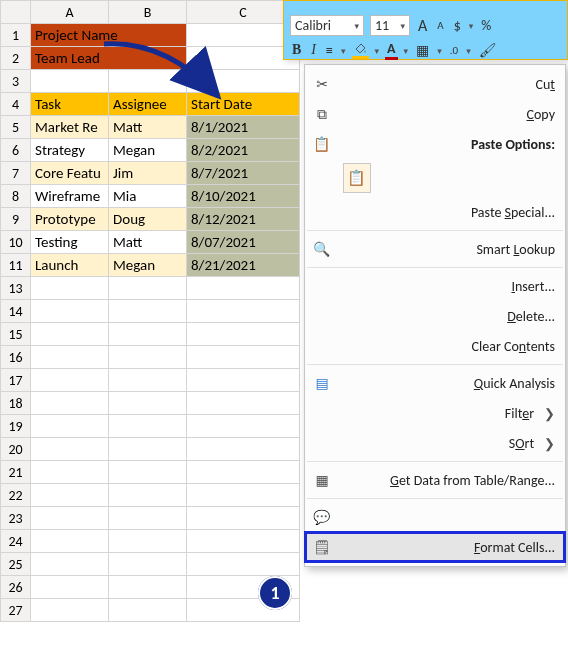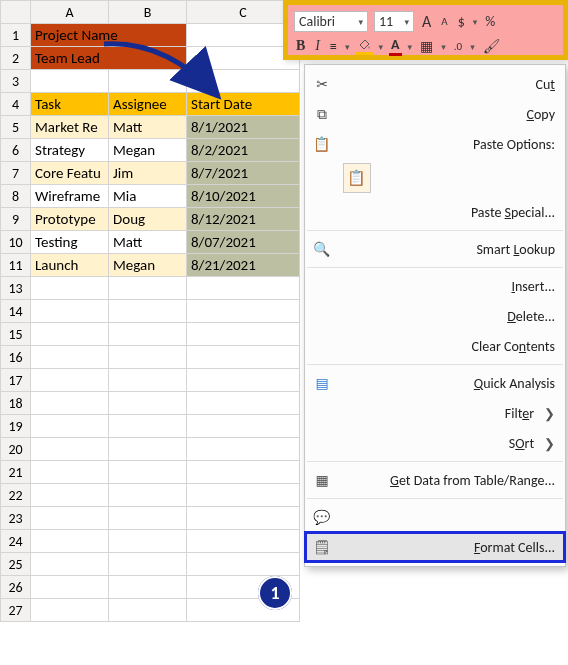--- a/index.html
+++ b/index.html
@@ -50,24 +50,24 @@
   .band-odd  { background: #ffffff; }
   .date-cell { text-align: right; }
   .sel-date  { background: #bcbfa2; }
   .selected-col-hdr { background: #d2d2d2; }
 
   
   .mini-toolbar {
     position: absolute;
     left: 283px; top: 0;
     width: 285px; height: 60px;
-    background: #fca5a5;
-    border: 5px solid #eab308;
+    background: #7dd3fc;
+    border: 1px solid #eab308;
     box-shadow: 2px 2px 6px rgba(0,0,0,.15);
-    padding: 6px 6px;
+    padding: 14px 6px;
     display: flex; flex-direction: column; gap: 4px;
   }
   .mt-row { display: flex; align-items: center; gap: 6px; font-size: 14px; color:#333;}
   .mt-font-name { border:1px solid #bbb; background:#fff; padding:1px 4px; width:74px; display:flex; justify-content:space-between; align-items:center;}
   .mt-font-size { border:1px solid #bbb; background:#fff; padding:1px 4px; width:40px; display:flex; justify-content:space-between; align-items:center;}
   .tri { font-size:9px; color:#555; }
   .mt-btn { padding:0 2px; cursor:default; }
   .bold { font-weight:bold; font-family: 'Times New Roman', serif;}
   .italic { font-style: italic; font-family:'Times New Roman', serif;}
   .color-swatch-under { border-bottom:3px solid #ffc000; padding-bottom:0; line-height:12px;}
@@ -93,21 +93,21 @@
     color: #222;
   }
   .ctx-icon {
     width: 22px; height: 20px;
     display:flex; align-items:center; justify-content:center;
     color:#4a4a4a; font-size:14px;
   }
   .ctx-label { flex:1;text-align:right; }
   .ctx-arrow { color:#555; font-size:13px; }
   .ctx-sep { height:1px; background:#e1e1e1; margin:3px 2px; }
-  .ctx-heading { font-weight:normal;margin-left:24px; }
+  .ctx-heading { font-weight:bold;margin-left:24px; }
   .ctx-item.highlight {
     background:#e5e5e5;
     outline:3px solid #1b2bd9;
     outline-offset:-2px;
   }
   .paste-sub {
     padding-left: 38px; height: 38px; display:flex; align-items:center;
   }
   .paste-btn {
     width:28px; height:30px; border:1px solid #c8c8c8; background:#fff4e0;

